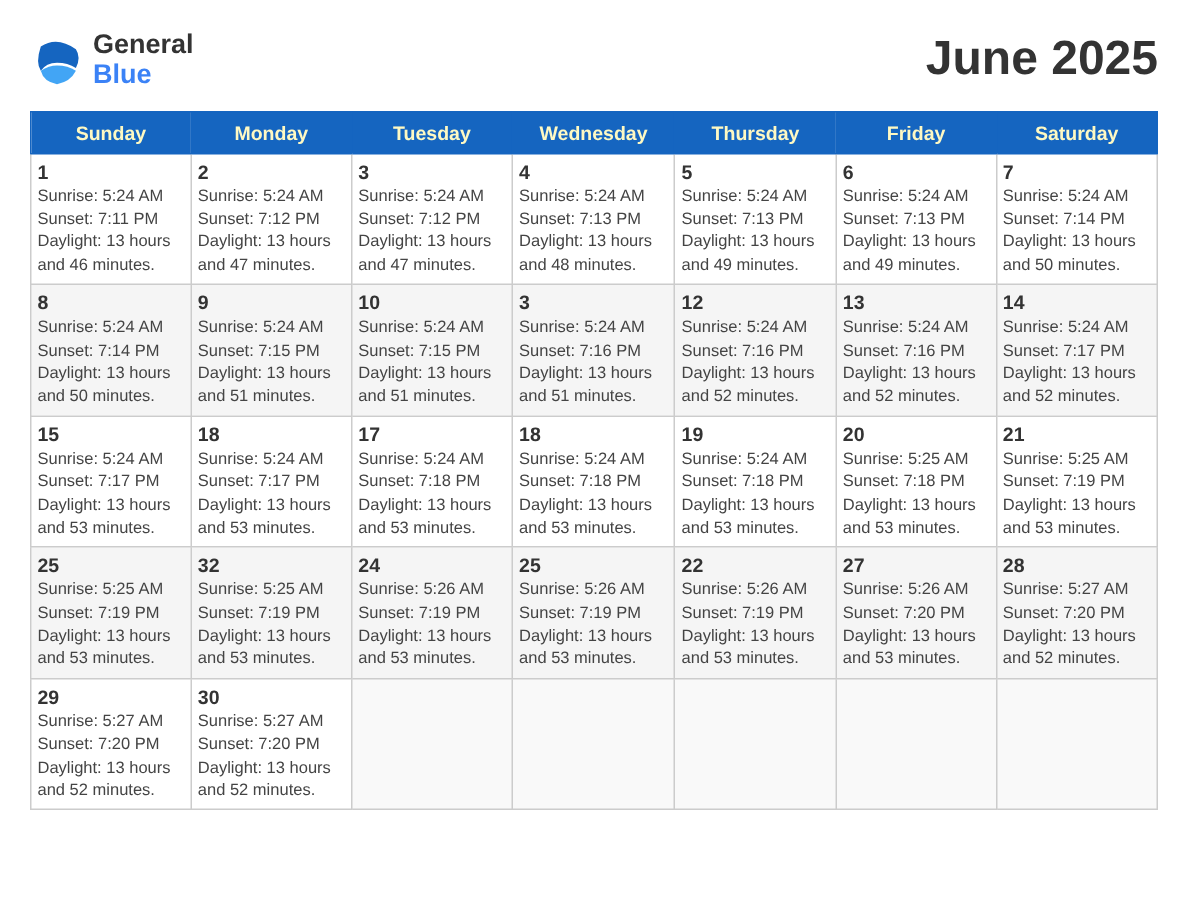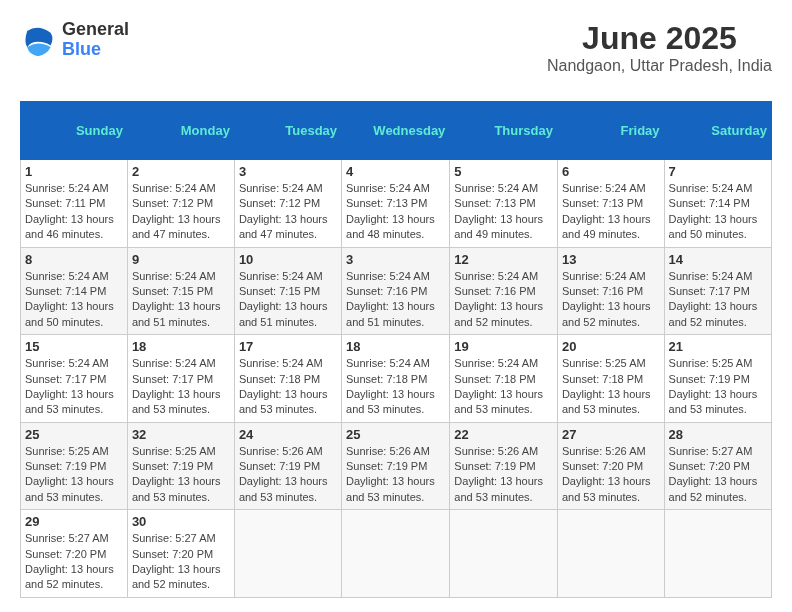--- a/index.html
+++ b/index.html
@@ -7,62 +7,62 @@
       font-family: Arial, sans-serif;
       background: #fff;
       width: 792px;
       min-height: 612px;
       padding: 20px;
     }
     .header-area {
       display: flex;
       justify-content: space-between;
       align-items: flex-start;
-      margin-bottom: 26px;
+      margin-bottom: 14px;
     }
     .logo {
       display: flex;
       align-items: center;
       gap: 6px;
     }
     .logo-text {
       font-size: 18px;
       font-weight: bold;
       color: #333;
       line-height: 1.1;
     }
     .logo-text span {
       color: #3b82f6;
     }
     .logo-icon {
       width: 36px;
       height: 36px;
     }
     .title-area {
-      text-align: center;
+      text-align: left;
     }
     .calendar-title {
       font-size: 32px;
       font-weight: bold;
       color: #333;
     }
     .calendar-subtitle {
       font-size: 16px;
       color: #555;
     }
     table {
       width: 100%;
       border-collapse: collapse;
       font-size: 11px;
     }
     thead tr th {
       background-color: #1565c0;
-      color: #5eead4;
-      padding: 21px 4px;
-      text-align: right;
+      color: #fef9c3;
+      padding: 6px 4px;
+      text-align: center;
       font-size: 13px;
       font-weight: bold;
       border: 1px solid #1565c0;
     }
     tbody tr td {
       border: 1px solid #ccc;
       vertical-align: top;
       padding: 4px 4px;
       width: 110px;
       min-height: 80px;
@@ -97,21 +97,20 @@
       <path d="M8 10 Q20 2 34 12 Q38 18 34 26 Q28 22 20 22 Q12 22 8 28 Q4 22 8 10Z" fill="#1565c0"></path>
       <path d="M8 28 Q14 24 20 24 Q28 24 34 28 Q30 36 20 38 Q10 36 8 28Z" fill="#42a5f5"></path>
     </svg>
     <div class="logo-text">
       <div>General</div>
       <div><span>Blue</span></div>
     </div>
   </div>
   <div class="title-area">
     <div class="calendar-title">June 2025</div>
-    <div class="calendar-subtitle">Nandgaon, Uttar Pradesh, India</div>
   </div>
 </div>
 
 <table>
   <thead>
     <tr id="header-row">
         <th>Sunday</th>
         <th>Monday</th>
         <th>Tuesday</th>
         <th>Wednesday</th>

